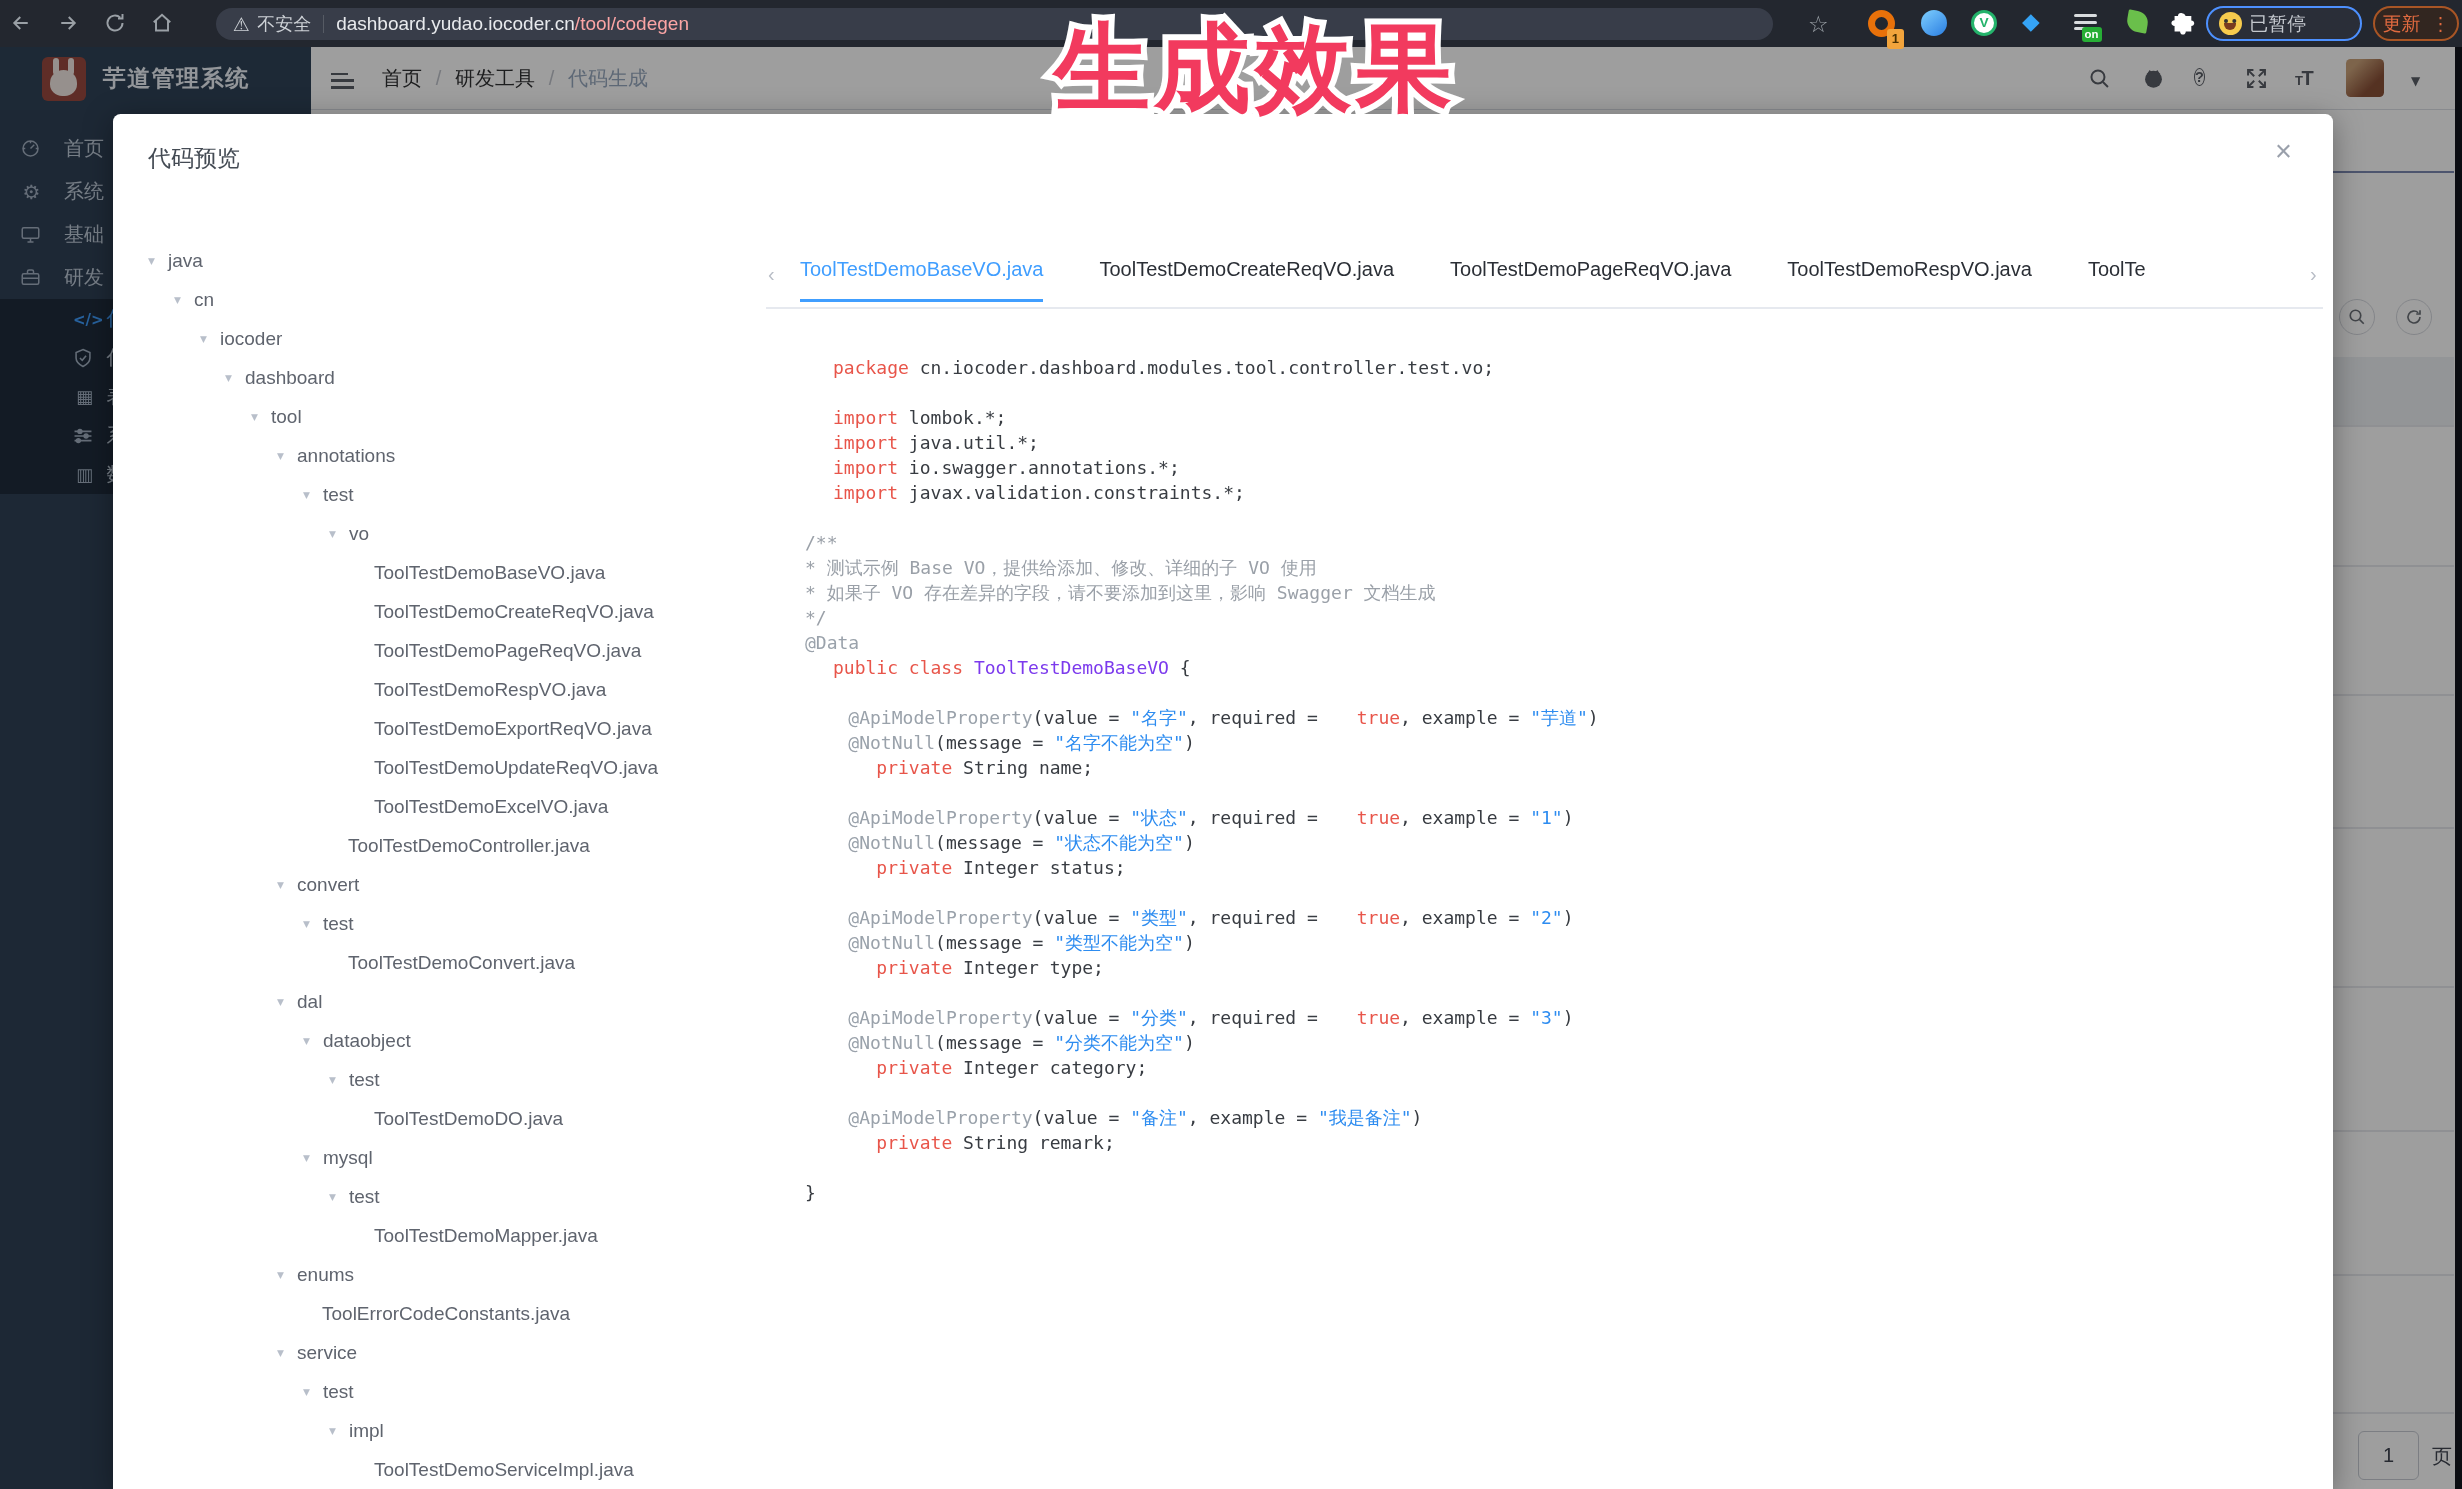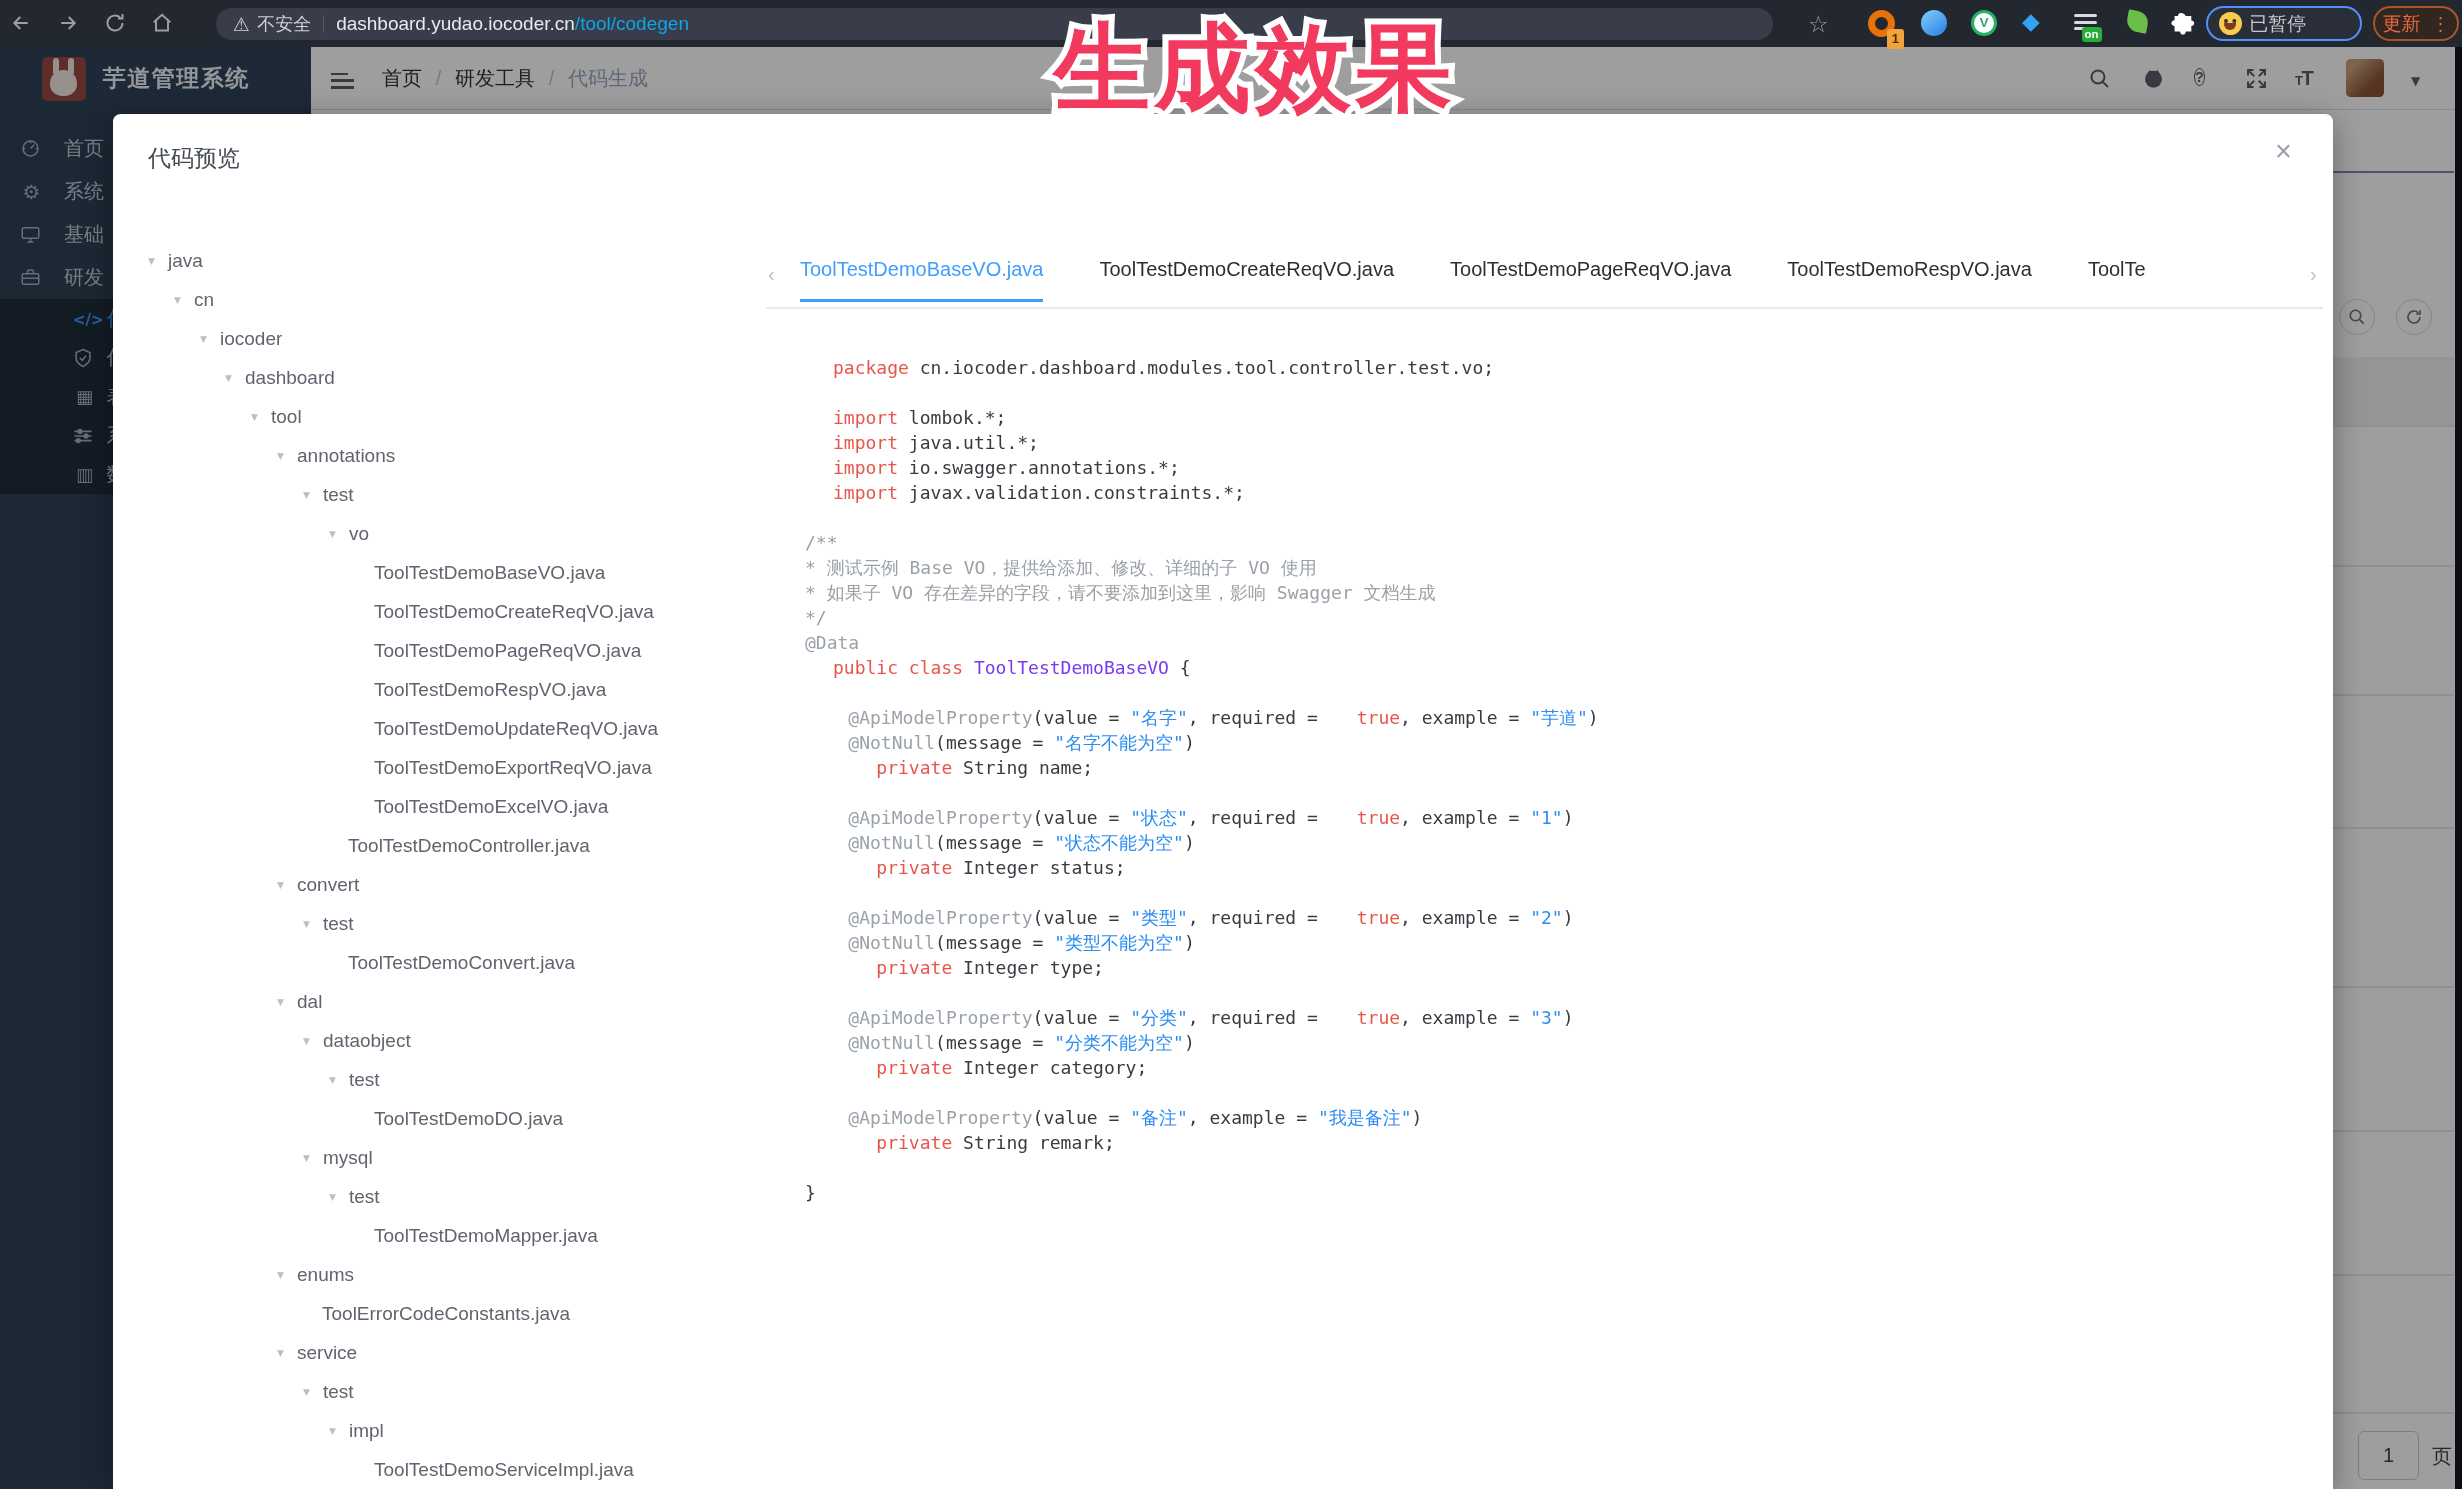--- a/index.html
+++ b/index.html
@@ -10,21 +10,21 @@
   
   .browser-bar { position:absolute; left:0; top:0; width:2462px; height:47px; background:#23272f; z-index:20; }
   .nav-ic { position:absolute; top:11.4px; width:24px; height:24px; color:#9aa0a6; }
   .nav-ic svg { width:24px; height:24px; display:block; }
   .url-pill { position:absolute; left:216px; top:7.6px; width:1557px; height:32px; border-radius:16px;
               background:#383d49; display:flex; align-items:center; padding-left:16.7px; }
   .warn-ic { color:#cdd1d6; font-size:19px; margin-right:7.6px; font-family:"DejaVu Sans",sans-serif;}
   .warn-txt { color:#cdd1d6; font-size:18px; }
   .url-div { width:0.8px; height:18px; background:#565b64; margin:0 12px; }
   .url-host { color:#e8eaed; font-size:19px; }
-  .url-path { color:#0ea5e9; font-size:19px; }
+  .url-path { color:#fca5a5; font-size:19px; }
   .star-ic { position:absolute; left:1808px; top:10.6px; font-size:23px; color:#9aa0a6; font-family:"DejaVu Sans",sans-serif;}
   .ext { position:absolute; top:10px; }
   .ext-donut { left:1868px; width:27px; height:27px; border-radius:50%; border:7.6px solid #e8710a; }
   .ext-badge { position:absolute; left:12px; top:12px; width:16.7px; height:20px; background:#f2a43c; border-radius:3px;
                color:#4a3000; font-size:13px; font-weight:bold; text-align:center; line-height:20px; }
   .ext-lamp { left:1921px; width:26px; height:26px; border-radius:50%; background:linear-gradient(140deg,#7fd0ff,#2a7de1); }
   .ext-v { left:1971px; width:26px; height:26px; border-radius:50%; background:#fff; border:3px solid #24b36b;
            color:#24b36b; font-weight:bold; font-size:13.7px; text-align:center; line-height:20px; }
   .ext-diamond { left:2022px; color:#35a3f5; font-size:23px; top:8.3px; font-family:"DejaVu Sans",sans-serif;}
   .ext-list { left:2074px; width:23px; }
@@ -385,24 +385,24 @@
         <div class="tnode" style="padding-left: 226px;">
           <span class="tlabel">ToolTestDemoCreateReqVO.java</span>
         </div>
         <div class="tnode" style="padding-left: 226px;">
           <span class="tlabel">ToolTestDemoPageReqVO.java</span>
         </div>
         <div class="tnode" style="padding-left: 226px;">
           <span class="tlabel">ToolTestDemoRespVO.java</span>
         </div>
         <div class="tnode" style="padding-left: 226px;">
+          <span class="tlabel">ToolTestDemoExportReqVO.java</span>
+        </div>
+        <div class="tnode" style="padding-left: 226px;">
           <span class="tlabel">ToolTestDemoUpdateReqVO.java</span>
-        </div>
-        <div class="tnode" style="padding-left: 226px;">
-          <span class="tlabel">ToolTestDemoExportReqVO.java</span>
         </div>
         <div class="tnode" style="padding-left: 226px; align-items: center;">
           <span class="tlabel">ToolTestDemoExcelVO.java</span>
         </div>
         <div class="tnode" style="padding-left: 200px;">
           <span class="tlabel">ToolTestDemoController.java</span>
         </div>
         <div class="tnode" style="padding-left: 129px;">
           <span class="caret">▼</span>
           <span class="tlabel">convert</span>

